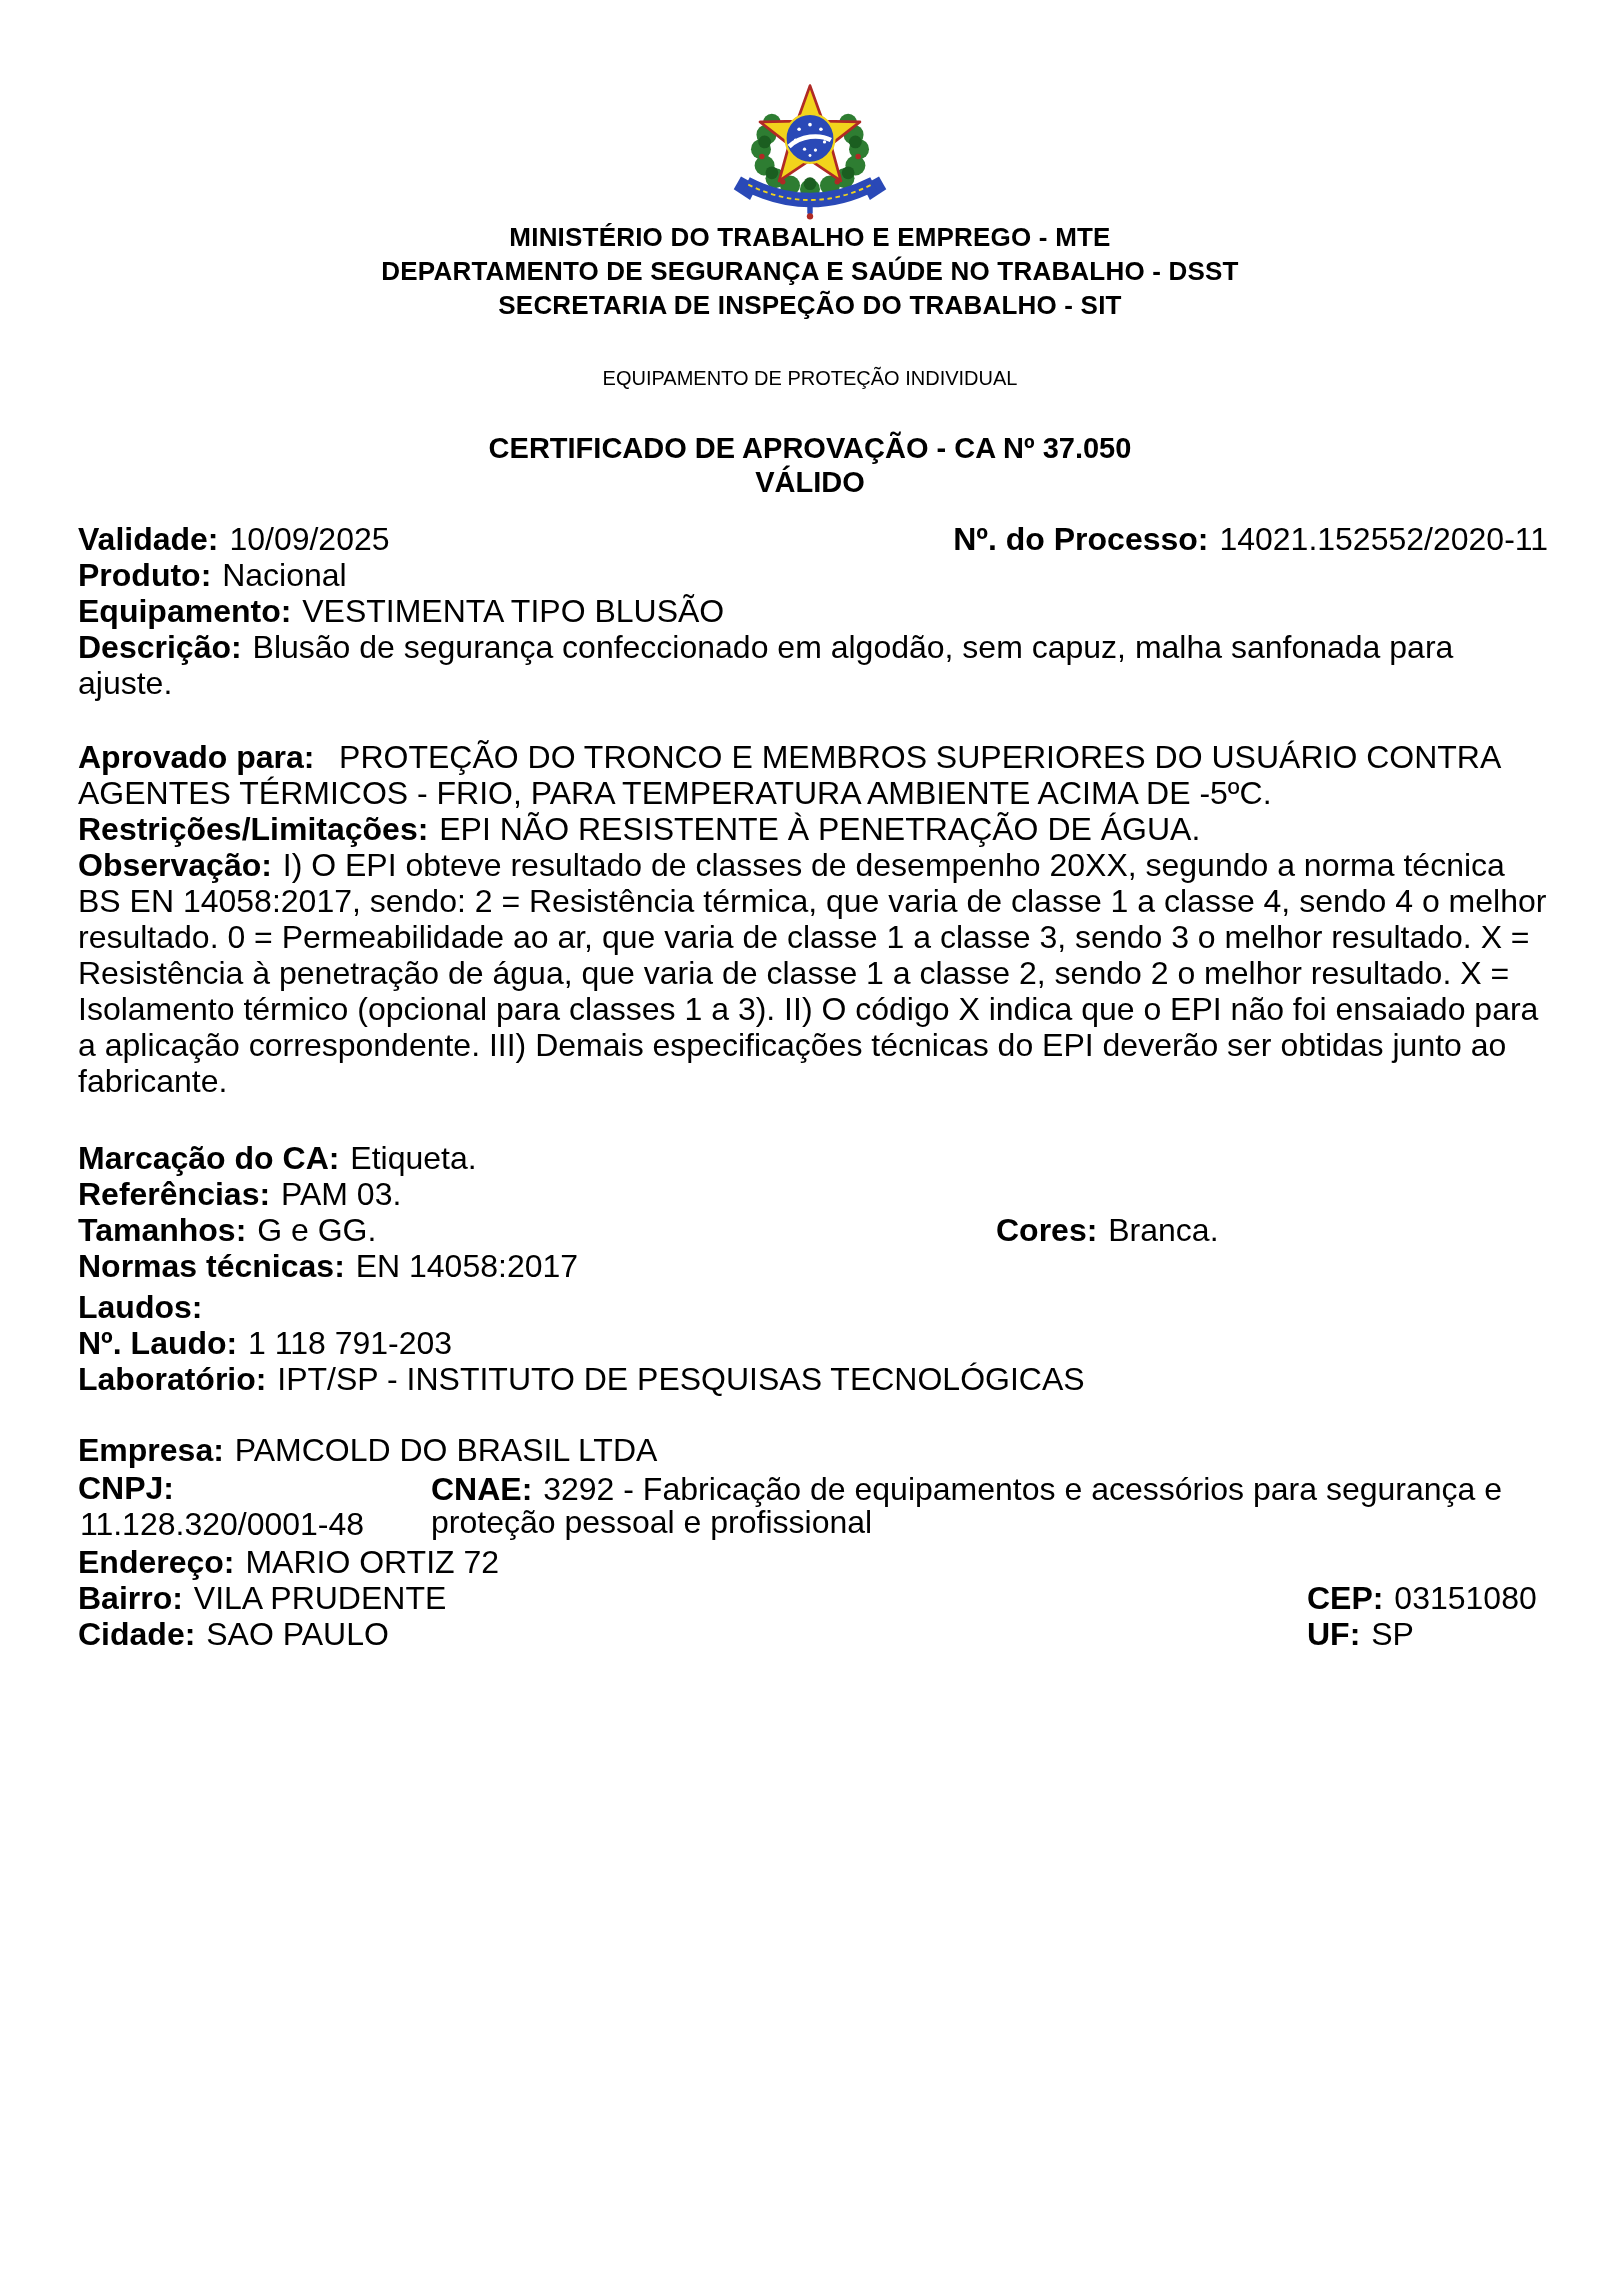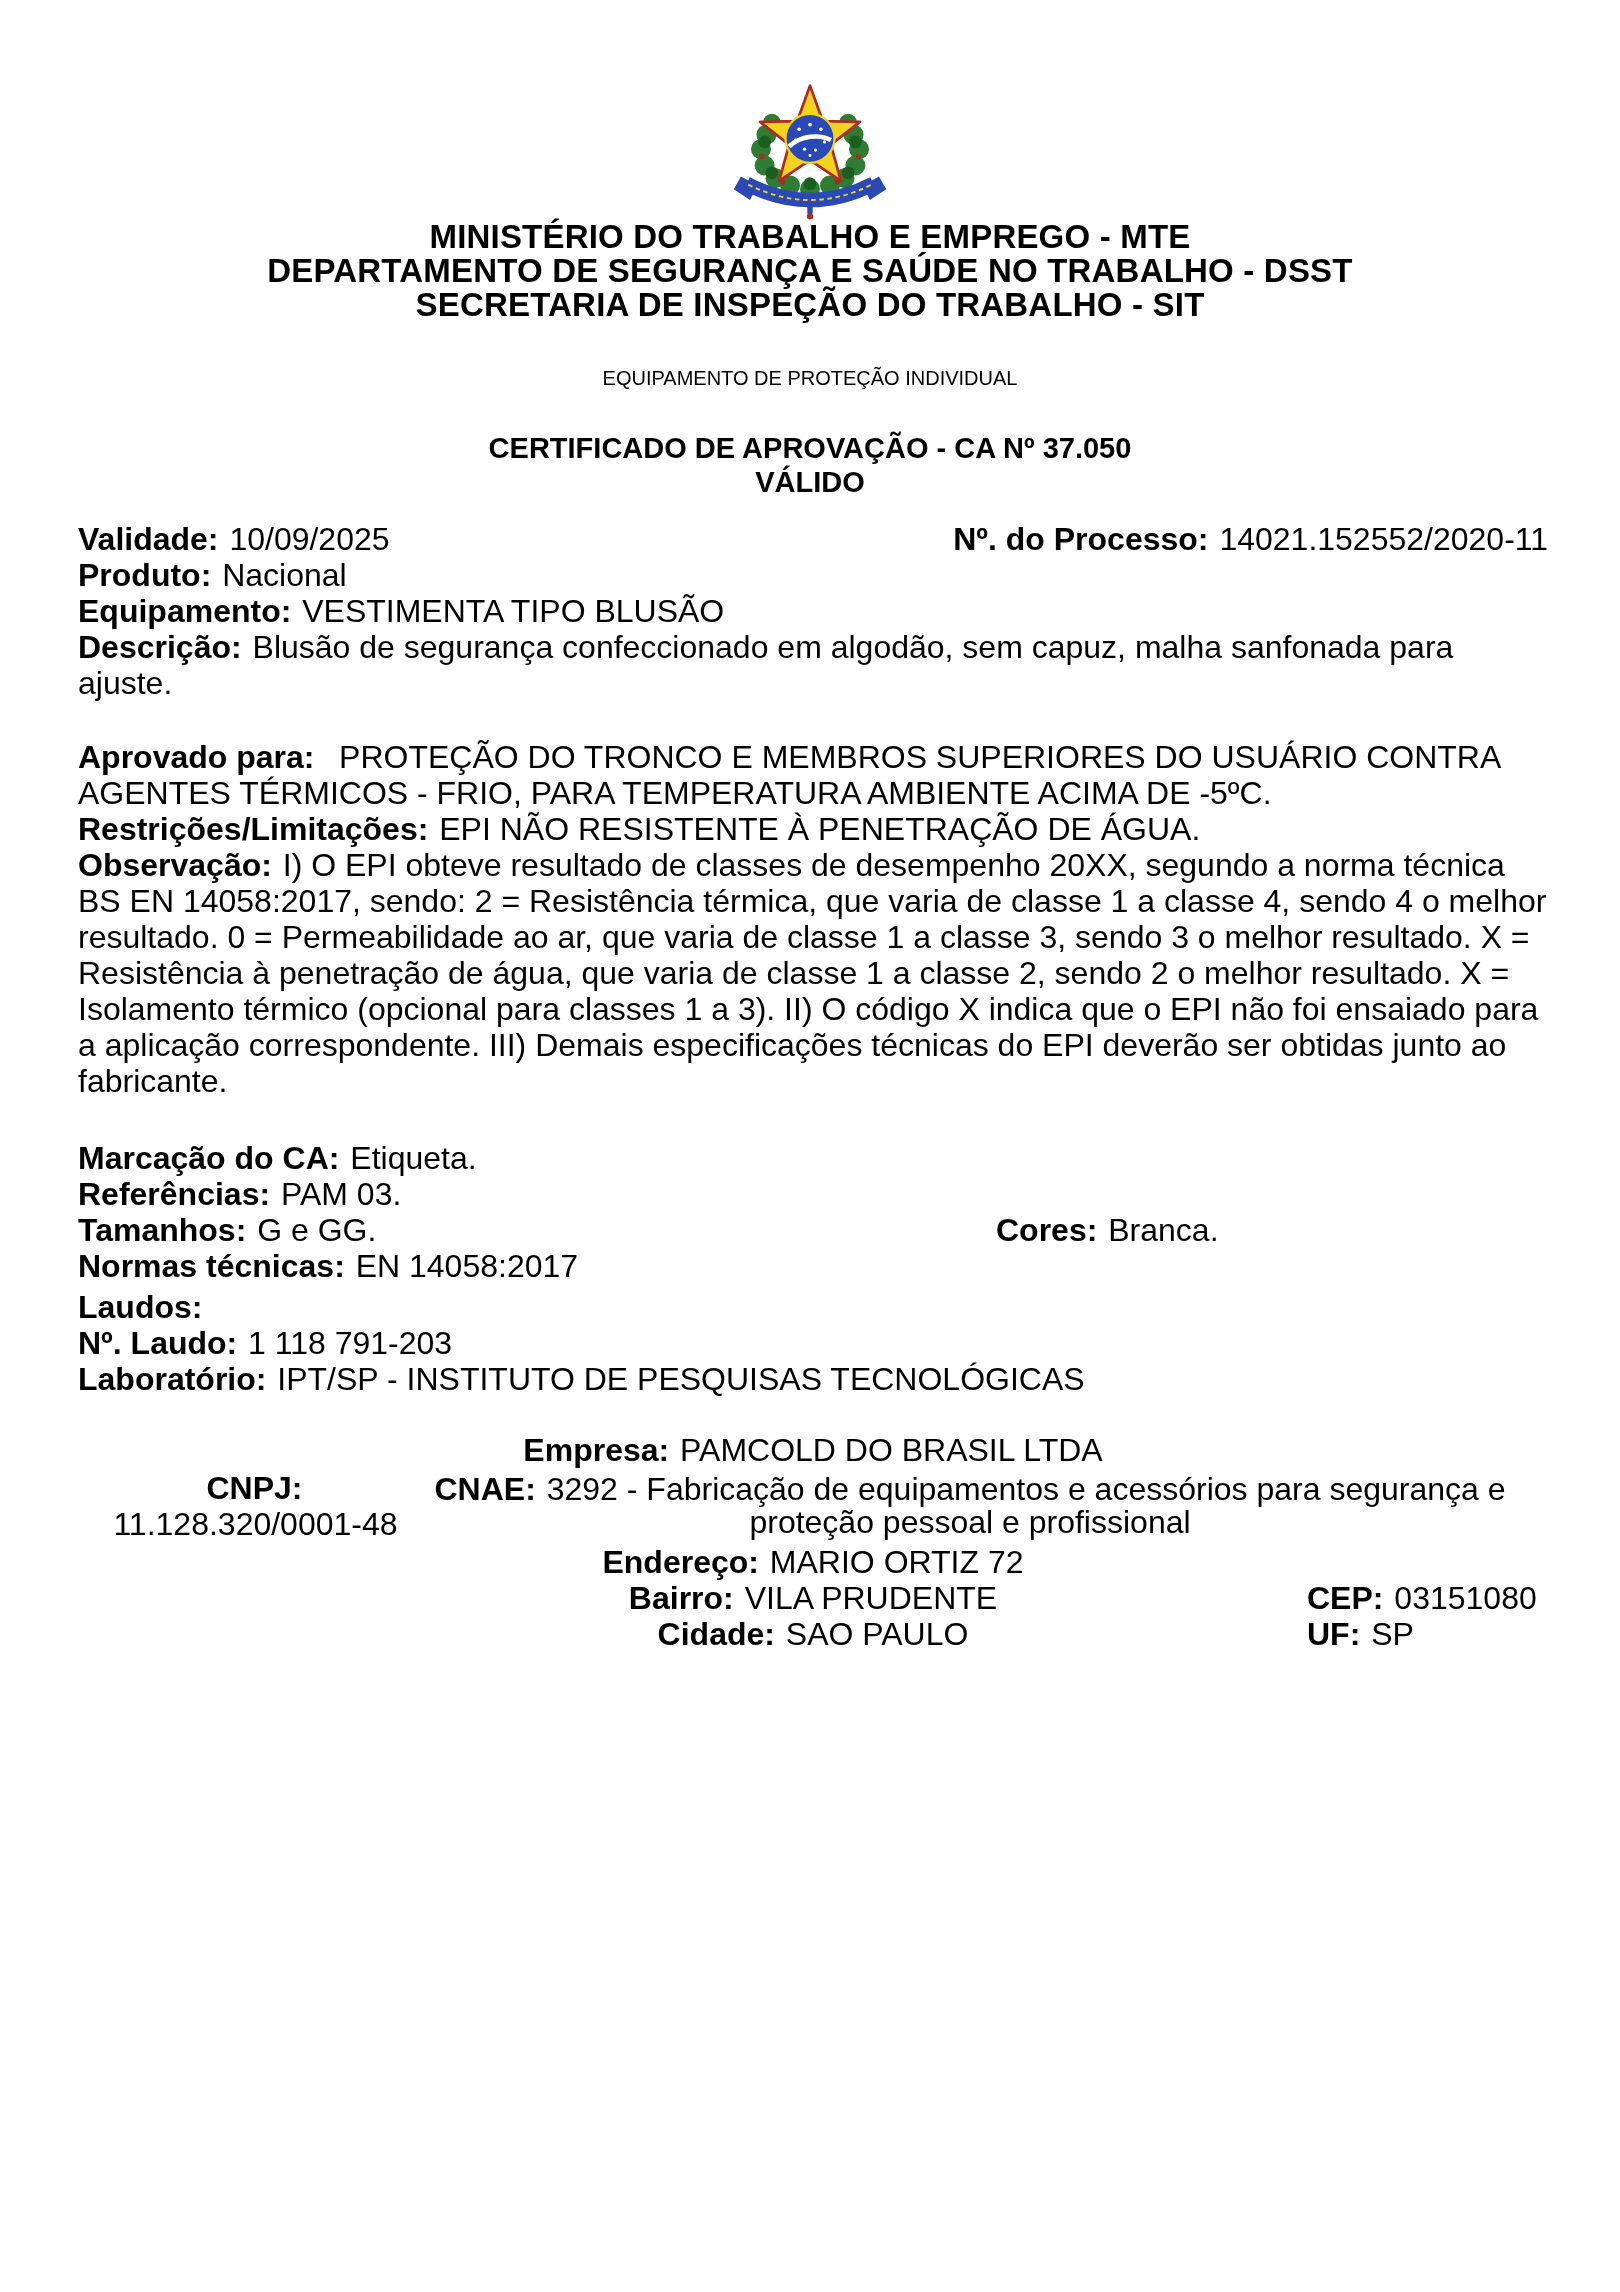--- a/index.html
+++ b/index.html
@@ -9,21 +9,21 @@
     height: 2293px;
     background: #ffffff;
     color: #000000;
     font-family: "Liberation Sans", sans-serif;
     overflow: hidden;
   }
   .emblem { display: block; margin: 82px auto 0; width: 182px; height: 138px; }
   .org-lines {
     text-align: center;
     font-weight: bold;
-    font-size: 33px;
+    font-size: 26px;
     line-height: 34px;
     letter-spacing: 0.2px;
   }
   .doc-type {
     text-align: center;
     font-size: 20px;
     margin-top: 45px;
   }
   .title-block {
     text-align: center;
@@ -39,21 +39,21 @@
   }
   .row { min-height: 36px; }
   .split { display: flex; justify-content: space-between; }
   .rel { position: relative; }
   .at-cores { position: absolute; left: 918px; top: 0; }
   .at-cep { position: absolute; left: 1229px; top: 0; }
   b { font-weight: bold; }
   .sec-aprovado { margin-top: 38px; }
   .sec-marcacao { margin-top: 41px; }
   .sec-laudos { margin-top: 7.8px; line-height: 33px; }
-  .sec-empresa { margin-top: 33px; text-align: center; }
+  .sec-empresa { margin-top: 33px; }
   .cnpj-cnae { display: flex; align-items: center; margin: 2px 0; }
   .cnpj-col { width: 353px; flex-shrink: 0; }
   .cnae-col { width: 1078px; line-height: 33px; }
   .val { margin-left: 2px; }
   .val-wide { margin-left: 15.7px; }
 </style>
 </head>
 <body>
 
 <div class="page">

